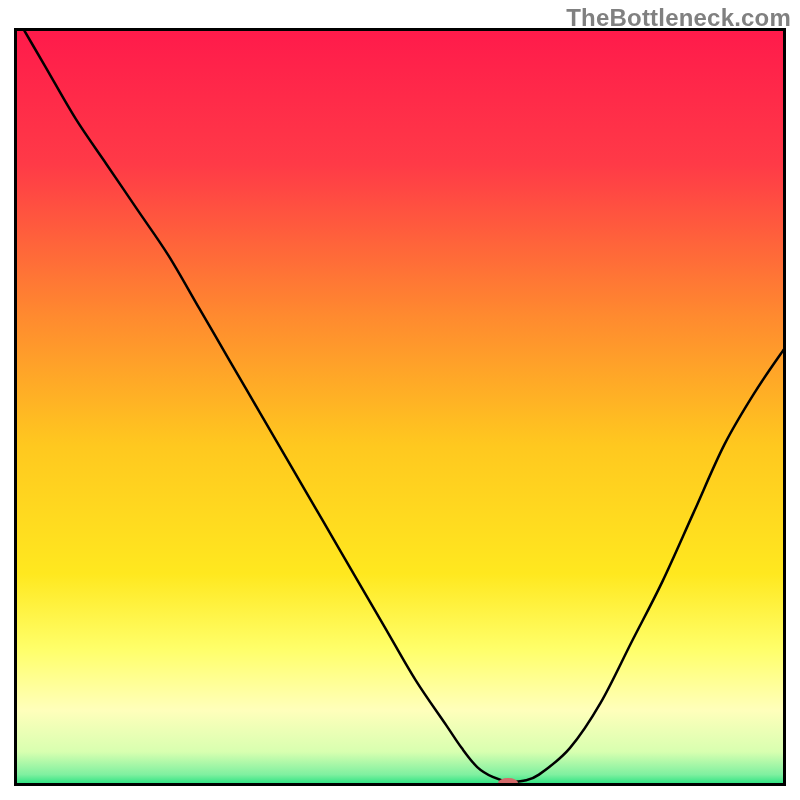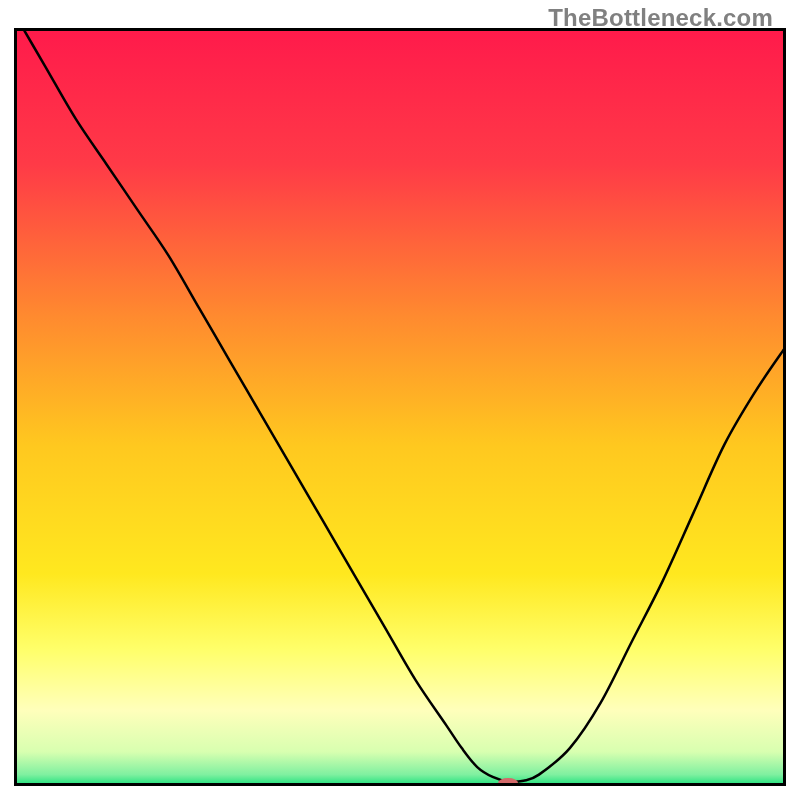--- a/index.html
+++ b/index.html
@@ -12,21 +12,21 @@
     overflow: hidden;
   }
   .stage {
     position: relative;
     width: 800px;
     height: 800px;
   }
   .watermark {
     position: absolute;
     top: 4px;
-    right: 27px;
+    right: 9px;
     color: #808080;
     font-size: 24px;
     font-weight: 600;
     letter-spacing: 0.2px;
     z-index: 20;
   }
   .plot-frame {
     position: absolute;
     left: 14px;
     top: 28px;

